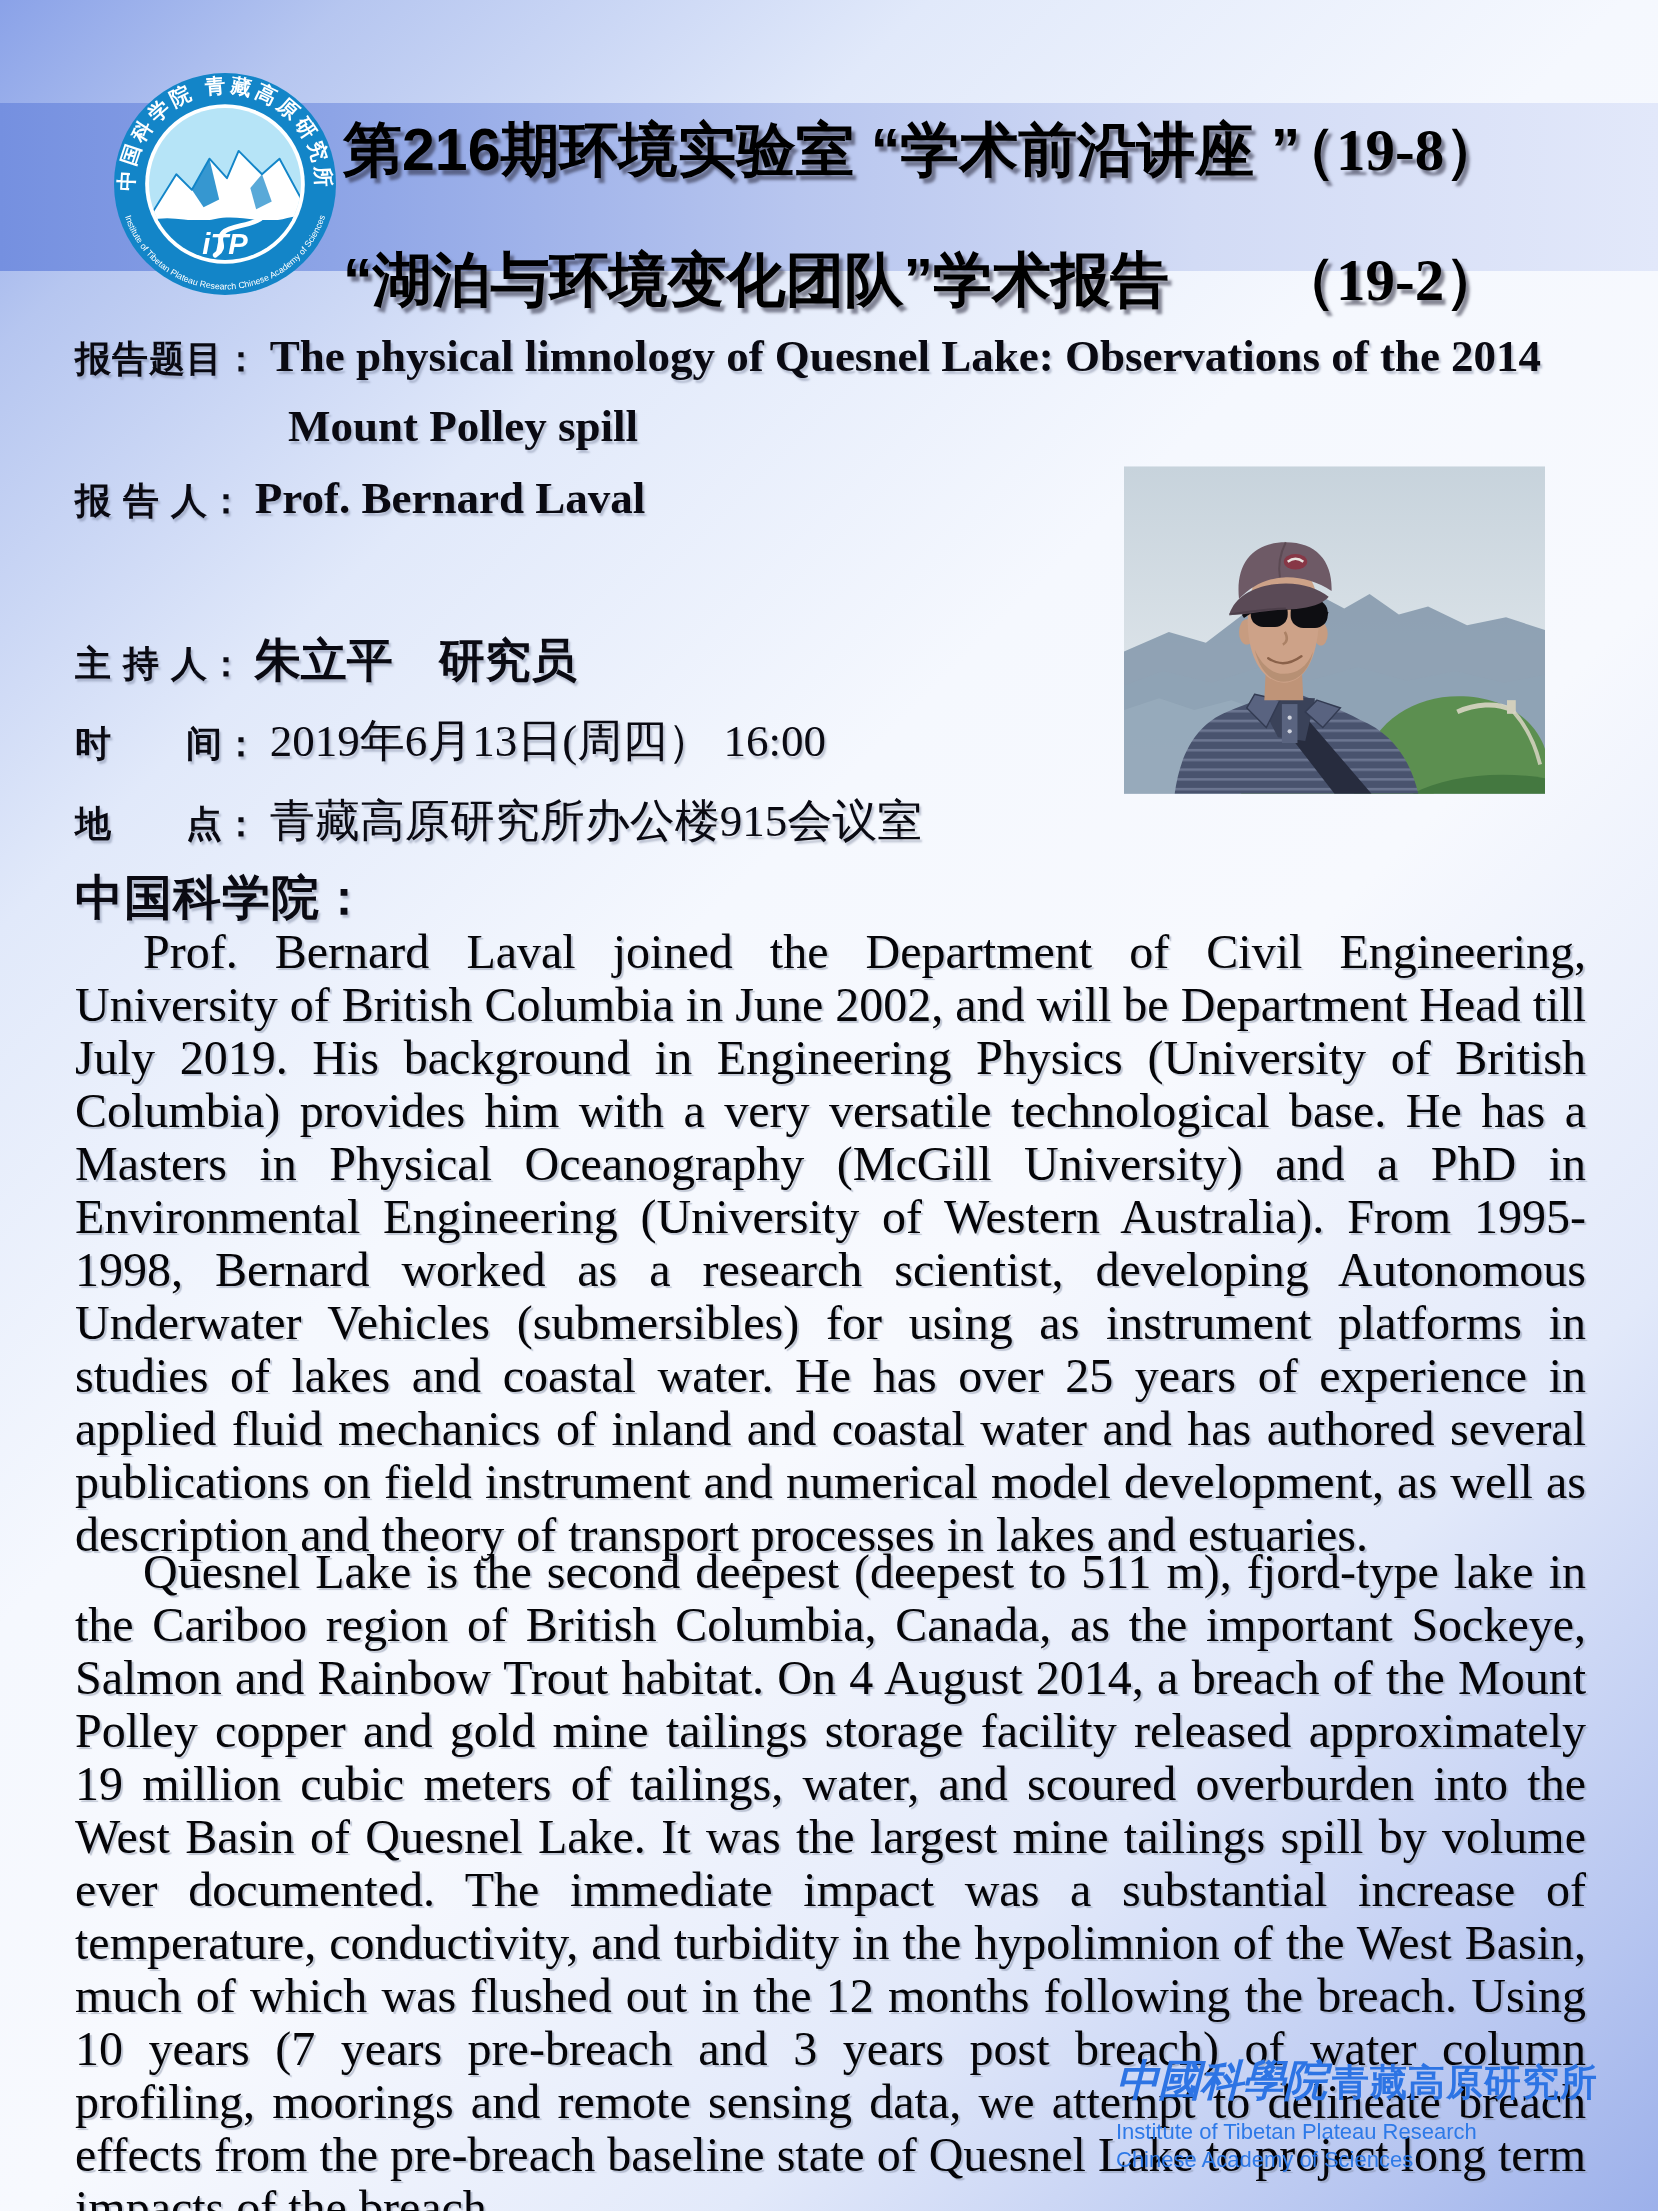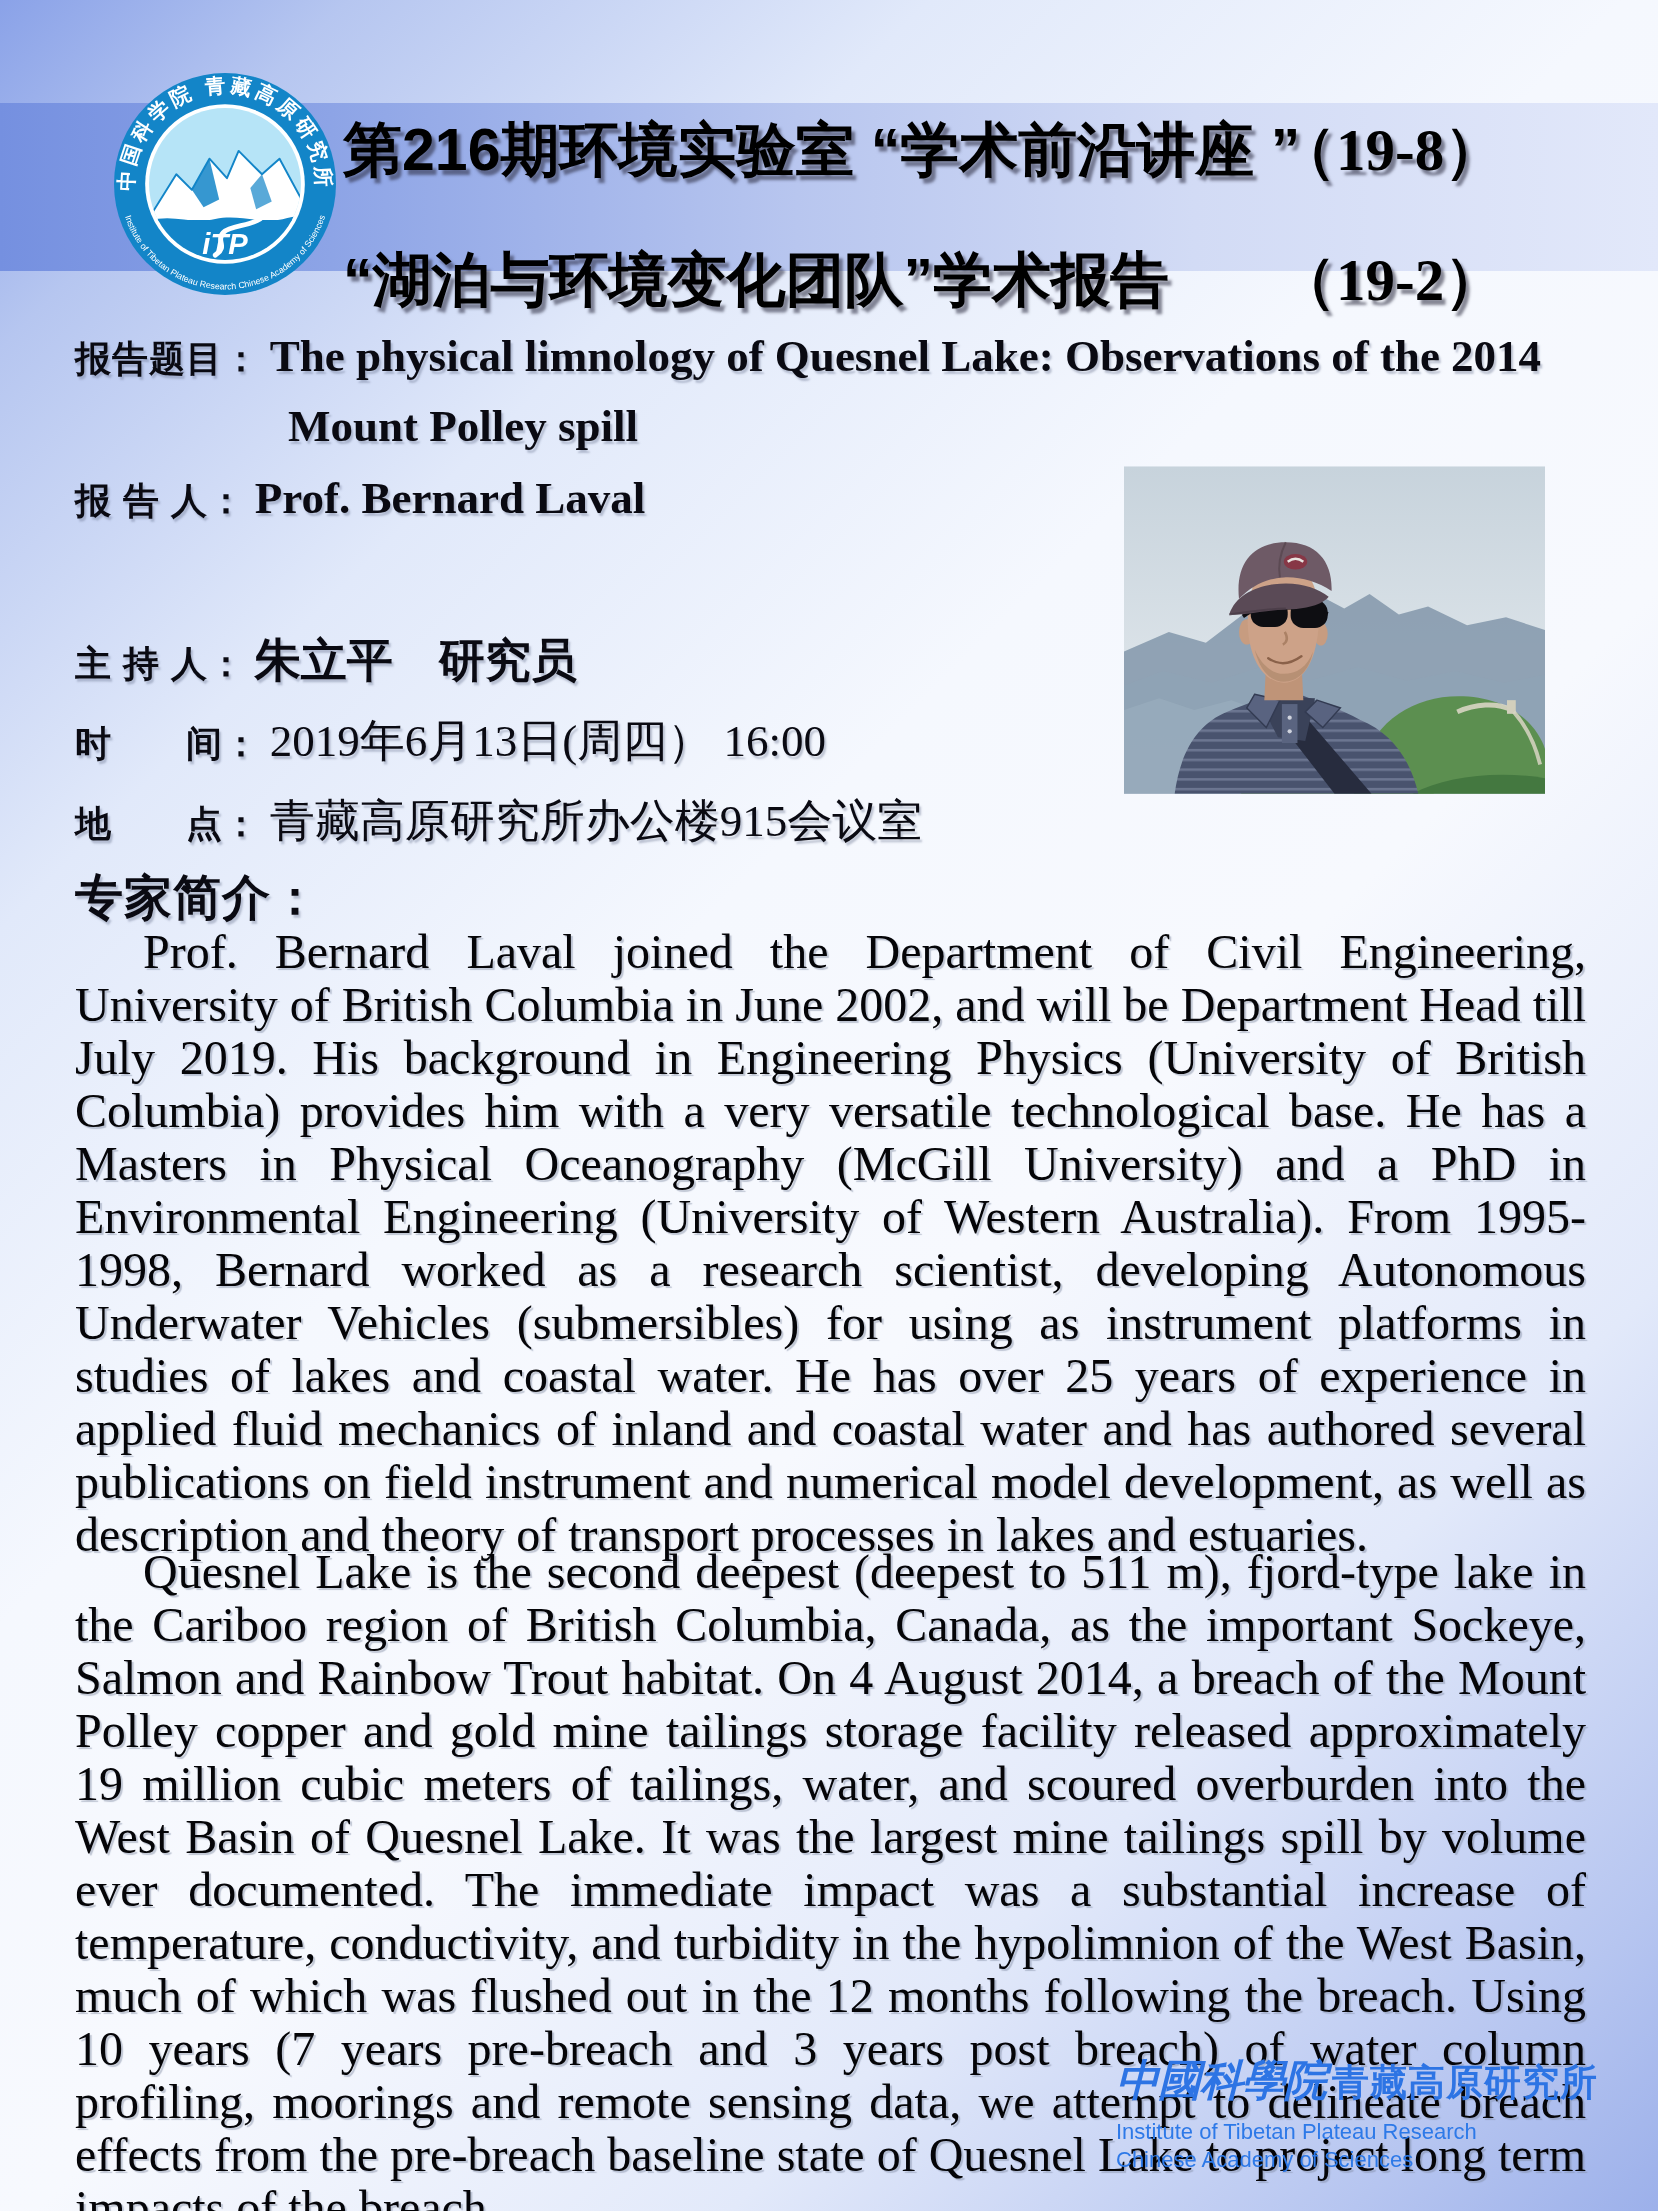--- a/index.html
+++ b/index.html
@@ -102,21 +102,21 @@
   </div>
 
   <div class="row" style="top:711px">
     <span class="lab">时　　间：</span><span class="val-serif">2019年6月13日(周四） 16:00</span>
   </div>
 
   <div class="row" style="top:791px">
     <span class="lab">地　　点：</span><span class="val-serif">青藏高原研究所办公楼915会议室</span>
   </div>
 
-  <div class="sec-head" style="top:866px">专家简介：</div>
+  <div class="sec-head" style="top:866px">中国科学院：</div>
   <p class="para p1">Prof. Bernard Laval joined the Department of Civil Engineering, University of British Columbia in June 2002, and will be Department Head till July 2019. His background in Engineering Physics (University of British Columbia) provides him with a very versatile technological base. He has a Masters in Physical Oceanography (McGill University) and a PhD in Environmental Engineering (University of Western Australia). From 1995-1998, Bernard worked as a research scientist, developing Autonomous Underwater Vehicles (submersibles) for using as instrument platforms in studies of lakes and coastal water.  He has over 25 years of experience in applied fluid mechanics of inland and coastal water and has authored several publications on field instrument and numerical model development, as well as description and theory of transport processes in lakes and estuaries.</p>
 
   <p class="para p2">Quesnel Lake is the second deepest (deepest to 511 m), fjord-type lake in the Cariboo region of British Columbia, Canada, as the important Sockeye, Salmon and Rainbow Trout habitat. On 4 August 2014, a breach of the Mount Polley copper and gold mine tailings storage facility released approximately 19 million cubic meters of tailings, water, and scoured overburden into the West Basin of Quesnel Lake. It was the largest mine tailings spill by volume ever documented. The immediate impact was a substantial increase of temperature, conductivity, and turbidity in the hypolimnion of the West Basin, much of which was flushed out in the 12 months following the breach. Using 10 years (7 years pre-breach and 3 years post breach) of water column profiling, moorings and remote sensing data, we attempt to delineate breach effects from the pre-breach baseline state of Quesnel Lake to project long term impacts of the breach.</p>
 
   <div class="photo">
     <svg viewBox="0 0 432 336" width="421" height="328">
       <defs>
         <linearGradient id="skyG" x1="0" y1="0" x2="0" y2="1">
           <stop offset="0" stop-color="#c7d3dc"></stop>
           <stop offset="0.55" stop-color="#d9e1e7"></stop>

